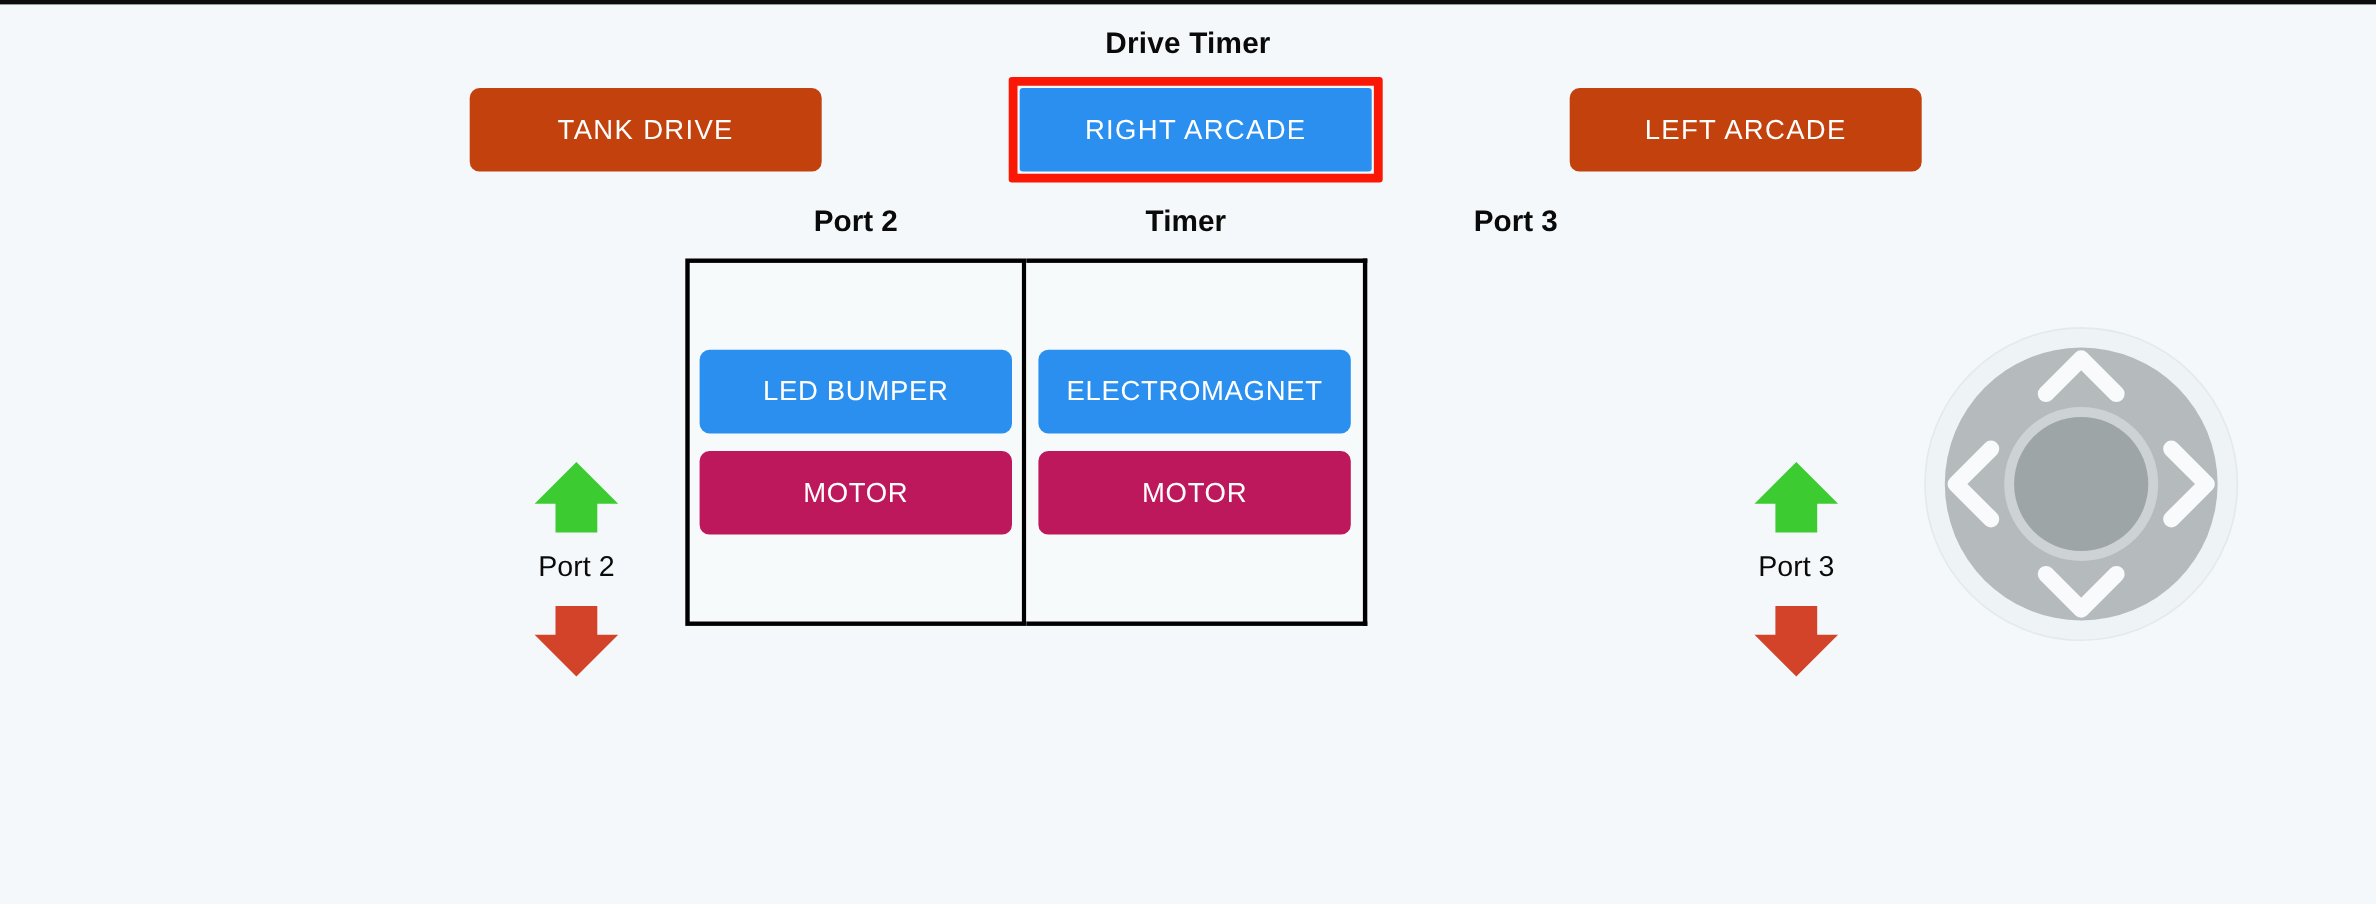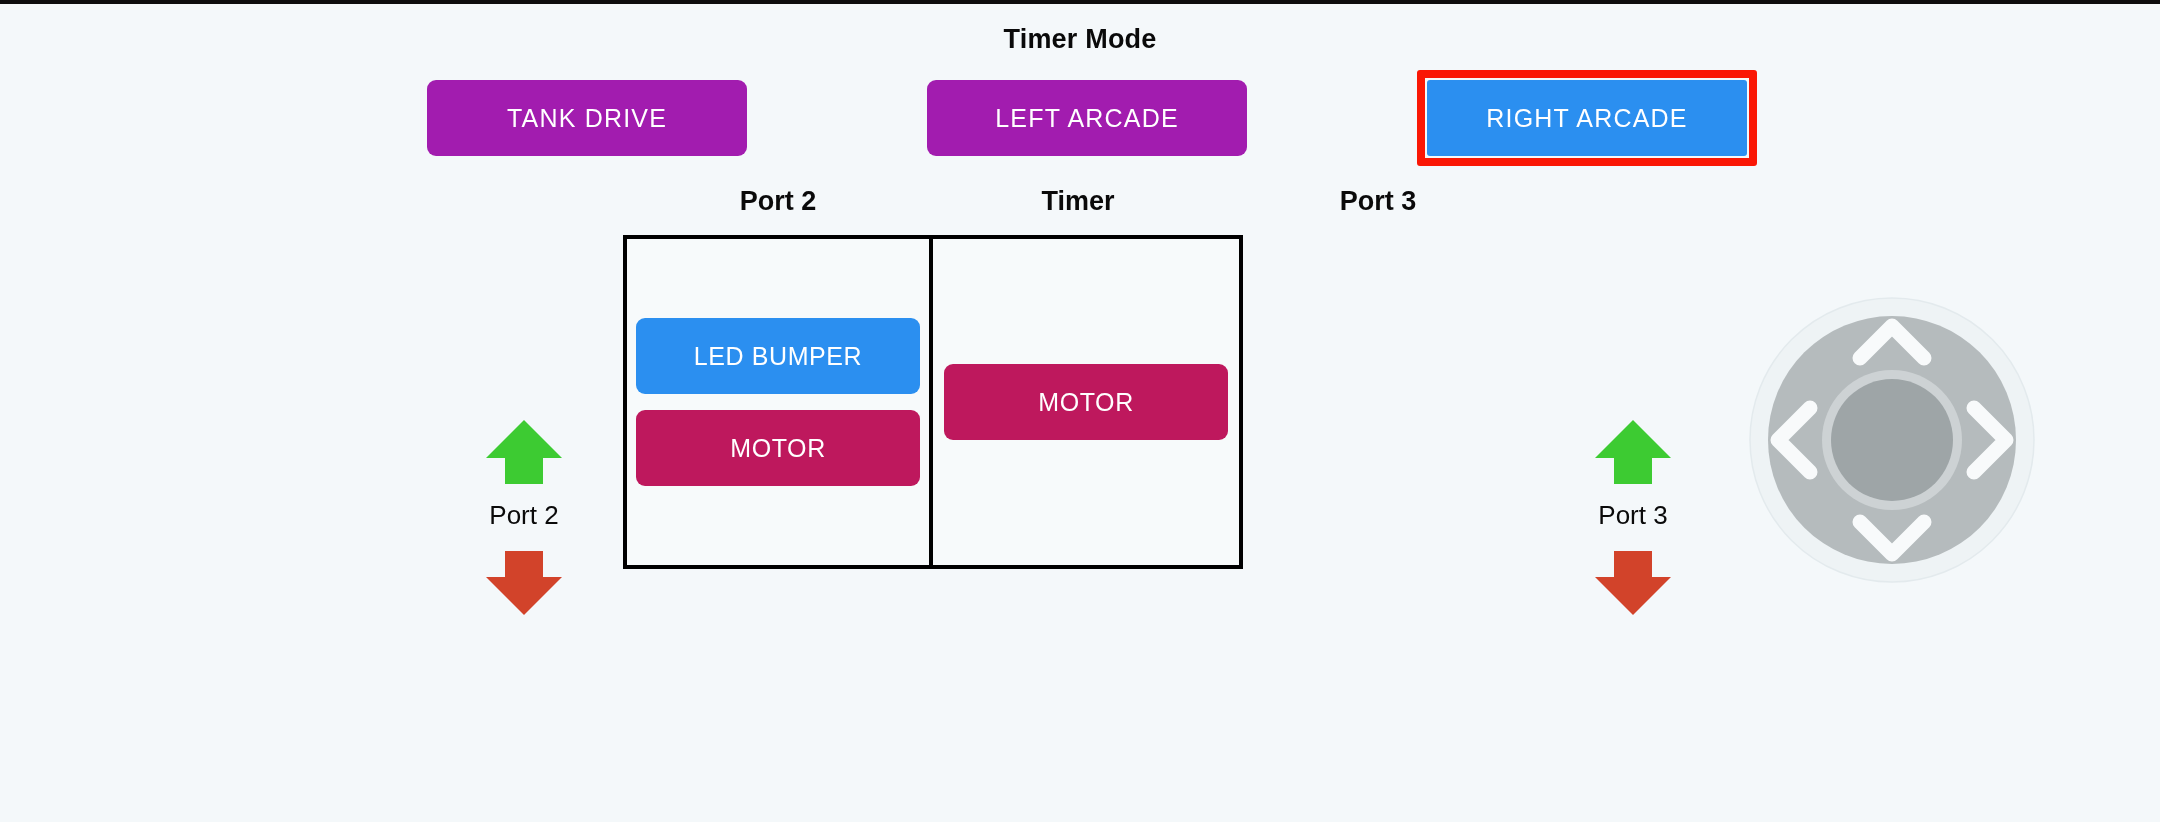--- a/index.html
+++ b/index.html
@@ -46,21 +46,21 @@
     height: 76px;
     display: flex;
     justify-content: space-between;
     align-items: stretch;
   }
   .mode-btn {
     width: 320px;
     height: 76px;
     border-radius: 9px;
     border: none;
-    background: #a21caf;
+    background: #c2410c;
     color: #ffffff;
     font-size: 25px;
     letter-spacing: 1.2px;
     display: flex;
     align-items: center;
     justify-content: center;
     font-family: "Liberation Sans", sans-serif;
     cursor: pointer;
     box-sizing: border-box;
     position: relative;
@@ -203,43 +203,44 @@
     height: 288px;
   }
 </style>
 </head>
 <body>
 
 <div id="root">
 
   <div class="topbar"></div>
 
-  <div class="drive-title">Timer Mode</div>
+  <div class="drive-title">Drive Timer</div>
 
   <div class="mode-row">
     <button class="mode-btn">TANK DRIVE</button>
+    <button class="mode-btn active selected-outline">RIGHT ARCADE</button>
     <button class="mode-btn">LEFT ARCADE</button>
-    <button class="mode-btn active selected-outline">RIGHT ARCADE</button>
   </div>
 
   <div class="panel-heads">
     <div class="panel-head ph-0">Port 2</div>
     <div class="panel-head ph-1">Timer</div>
     <div class="panel-head ph-2">Port 3</div>
   </div>
 
   <div class="panels">
 
     <div class="panel left">
       <button class="port-btn primary">LED BUMPER</button>
       <button class="port-btn muted">MOTOR</button>
     </div>
 
 
     <div class="panel right">
+      <button class="port-btn primary">ELECTROMAGNET</button>
       <button class="port-btn muted">MOTOR</button>
     </div>
 
   </div>
 
   <div class="port-cluster left">
     <div class="arrow-up">
       <svg width="78" height="68" viewBox="0 0 78 68" aria-hidden="true">
         <polygon points="39,2 77,40 58,40 58,66 20,66 20,40 1,40" fill="#3dcb32"></polygon>
       </svg>

